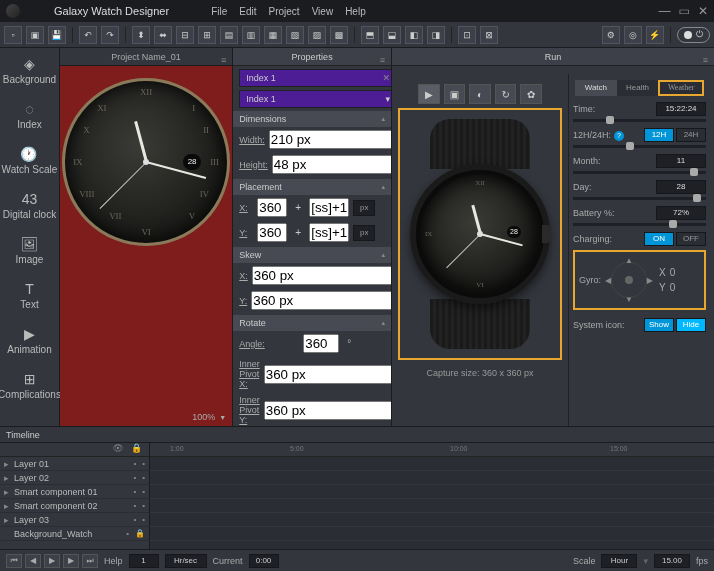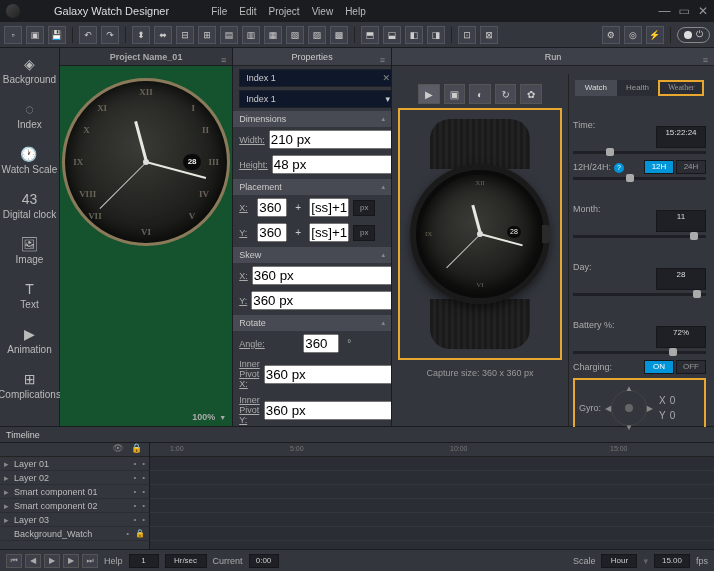--- a/index.html
+++ b/index.html
@@ -18,21 +18,21 @@
 .aod-pill { height: 16px; border: 1px solid #888; border-radius: 8px; padding: 0 6px; display: flex; align-items: center; gap: 4px; color: #ccc; font-size: 9px; }
 .aod-pill .dot { width: 8px; height: 8px; border-radius: 50%; background: #ddd; }
 
 .main { display: flex; height: 378px; }
 
 .leftbar { width: 60px; background: #33363d; border-right: 1px solid #1a1c20; }
 .leftbar .item { display: flex; flex-direction: column; align-items: center; padding: 8px 0; cursor: pointer; color: #bbb; }
 .leftbar .item .ic { font-size: 14px; margin-bottom: 2px; }
 .leftbar .item .lbl { font-size: 10px; text-align: right; }
 
-.canvas { width: 190px; background: #14532d; position: relative; font-weight: bold; }
+.canvas { width: 190px; background: #7f1d1d; position: relative; }
 .canvas-header { height: 18px; background: #33363d; border-bottom: 1px solid #1a1c20; text-align: center; line-height: 18px; font-size: 9px; color: #aaa; position: relative; }
 .canvas-header .menu-dots { position: absolute; right: 6px; top: 3px; color: #888; }
 .watch-canvas { padding: 12px 0; display: flex; justify-content: center; }
 .watch-face { width: 168px; height: 168px; border-radius: 50%; background: radial-gradient(circle at 45% 40%, #3a3a36 0%, #1a1a18 70%); border: 3px solid #8a7a5a; position: relative; box-shadow: inset 0 0 20px #000; }
 .watch-face .roman { position: absolute; color: #6a6458; font-size: 9px; font-family: serif; }
 .watch-face .hand { position: absolute; left: 50%; top: 50%; background: #e8e8e0; transform-origin: 50% 100%; }
 .watch-face .hand.hour { width: 3px; height: 42px; margin-left: -1.5px; margin-top: -42px; transform: rotate(-15deg); }
 .watch-face .hand.minute { width: 2px; height: 62px; margin-left: -1px; margin-top: -62px; transform: rotate(105deg); }
 .watch-face .hand.second { width: 1px; height: 66px; margin-left: -0.5px; margin-top: -66px; background: #ccc; transform: rotate(225deg); }
 .watch-face .center-dot { position: absolute; left: 50%; top: 50%; width: 6px; height: 6px; margin: -3px; border-radius: 50%; background: #ddd; }
@@ -43,21 +43,21 @@
 .props { width: 176px; background: #33363d; border-left: 1px solid #1a1c20; border-right: 1px solid #1a1c20; overflow-y: hidden; }
 .panel-head { height: 18px; background: #3d4048; border-bottom: 1px solid #222; text-align: center; line-height: 18px; font-size: 9px; color: #ccc; position: relative; }
 .panel-head .menu-dots { position: absolute; right: 6px; top: 3px; color: #888; }
 .prop-row { display: flex; align-items: center; padding: 3px 6px; gap: 4px; }
 .prop-label { font-size: 9px; color: #aaa; width: 40px; text-decoration: underline; }
 .section-head { height: 16px; background: #474a52; padding: 0 6px; line-height: 16px; font-size: 9px; color: #ccc; cursor: pointer; display: flex; justify-content: space-between; align-items: center; margin-top: 2px; }
 .section-head .chev { font-size: 7px; color: #888; }
 .prop-row .field { flex: 1; }
 .unit-btn { width: 22px; height: 16px; background: #1e2026; border: 1px solid #15171b; color: #999; font-size: 8px; display: flex; align-items: center; justify-content: center; cursor: pointer; }
 .op-btn { width: 14px; text-align: center; color: #ccc; }
-.full-select { width: 100%; background: #0f172a; border: 1px solid #1e2026; color: #ccc; font-size: 9px; height: 18px; display: flex; align-items: center; justify-content: space-between; padding: 0 6px; margin: 3px 6px; cursor: pointer; text-align: center; }
+.full-select { width: 100%; background: #4c1d95; border: 1px solid #1e2026; color: #ccc; font-size: 9px; height: 18px; display: flex; align-items: center; justify-content: space-between; padding: 0 6px; margin: 3px 6px; cursor: pointer; text-align: center; }
 .full-select .x { color: #888; }
 
 .runpanel { flex: 1; background: #33363d; display: flex; flex-direction: column; gap: 8px; }
 .runpanel .panel-head { background: #3d4048; }
 .run-toolbar { height: 28px; display: flex; align-items: center; padding: 0 6px; gap: 4px; border-bottom: 1px solid #222; }
 .run-btn { width: 22px; height: 20px; background: #474a52; border: 1px solid #555; display: flex; align-items: center; justify-content: center; color: #ccc; font-size: 10px; cursor: pointer; }
 .run-btn.play { background: #5a5d65; }
 .run-body { flex: 1; display: flex; }
 .preview-area { flex: 1; padding: 6px; display: flex; flex-direction: column; align-items: center; }
 .preview-frame { width: 164px; height: 252px; border: 2px solid #e8a830; position: relative; display: flex; align-items: center; justify-content: center; }
@@ -69,21 +69,21 @@
 .watch-body::after { content:''; position: absolute; right: -6px; top: 55px; width: 8px; height: 18px; background: #2a2a2a; border-radius: 0 3px 3px 0; }
 .caption { margin-top: 8px; font-size: 9px; color: #999; }
 
 .run-controls { width: 146px; padding: 4px 8px 4px 4px; border-left: 1px solid #222; }
 .tabs { display: flex; margin-bottom: 4px; border: 2px solid transparent; }
 .tab { flex: 1; height: 16px; line-height: 16px; text-align: center; font-size: 8px; background: #2a2d33; color: #999; cursor: pointer; }
 .tab.active { background: #474a52; color: #ddd; }
 .tab.hl { border: 2px solid #e8a830; box-sizing: border-box; line-height: 12px; font-family: Liberation Serif, serif; }
 .ctrl-row { display: flex; align-items: center; margin: 3px 0; font-size: 9px; }
 .ctrl-row .lbl { flex: 1; color: #aaa; }
-.ctrl-row .val-box { width: 50px; height: 22px; background: #1e2026; border: 1px solid #15171b; color: #ddd; text-align: center; line-height: 12px; font-size: 8px; margin-top: 24px; }
+.ctrl-row .val-box { width: 50px; height: 14px; background: #1e2026; border: 1px solid #15171b; color: #ddd; text-align: center; line-height: 12px; font-size: 8px; }
 .mini-slider { height: 3px; background: #1e2026; margin: 2px 0 6px; position: relative; }
 .mini-slider .thumb { position: absolute; top: -3px; width: 8px; height: 8px; background: #aaa; border-radius: 2px; }
 .toggle-pair { display: flex; gap: 2px; }
 .toggle-btn { width: 30px; height: 14px; font-size: 8px; text-align: center; line-height: 12px; border: 1px solid #15171b; cursor: pointer; }
 .toggle-btn.on { background: #0095d8; color: #fff; }
 .toggle-btn.off { background: #2a2d33; color: #999; }
 .info-i { display: inline-block; width: 10px; height: 10px; border-radius: 50%; background: #0095d8; color: #fff; font-size: 7px; text-align: center; line-height: 10px; margin-left: 3px; }
 .gyro-box { border: 2px solid #e8a830; margin-top: 4px; padding: 4px; }
 .dpad { width: 48px; height: 48px; position: relative; margin-right: 6px; }
 .dpad .ring { position: absolute; inset: 6px; border: 1px solid #444; border-radius: 50%; }
@@ -214,21 +214,21 @@
     <div class="watch-canvas">
       <div class="watch-face">
         <span class="roman" style="left:50%;top:6px;transform:translateX(-50%)">XII</span>
         <span class="roman" style="right:8px;top:50%;transform:translateY(-50%)">III</span>
         <span class="roman" style="left:50%;bottom:6px;transform:translateX(-50%)">VI</span>
         <span class="roman" style="left:8px;top:50%;transform:translateY(-50%)">IX</span>
         <span class="roman" style="right:32px;top:22px">I</span>
         <span class="roman" style="right:18px;top:44px">II</span>
         <span class="roman" style="right:18px;bottom:44px">IV</span>
         <span class="roman" style="right:32px;bottom:22px">V</span>
-        <span class="roman" style="left:23px;bottom:22px">VII</span>
+        <span class="roman" style="left:44px;bottom:22px">VII</span>
         <span class="roman" style="left:14px;bottom:44px">VIII</span>
         <span class="roman" style="left:18px;top:44px">X</span>
         <span class="roman" style="left:32px;top:22px">XI</span>
         <div class="date-bubble">28</div>
         <div class="hand hour"></div>
         <div class="hand minute"></div>
         <div class="hand second"></div>
         <div class="center-dot"></div>
       </div>
     </div>

